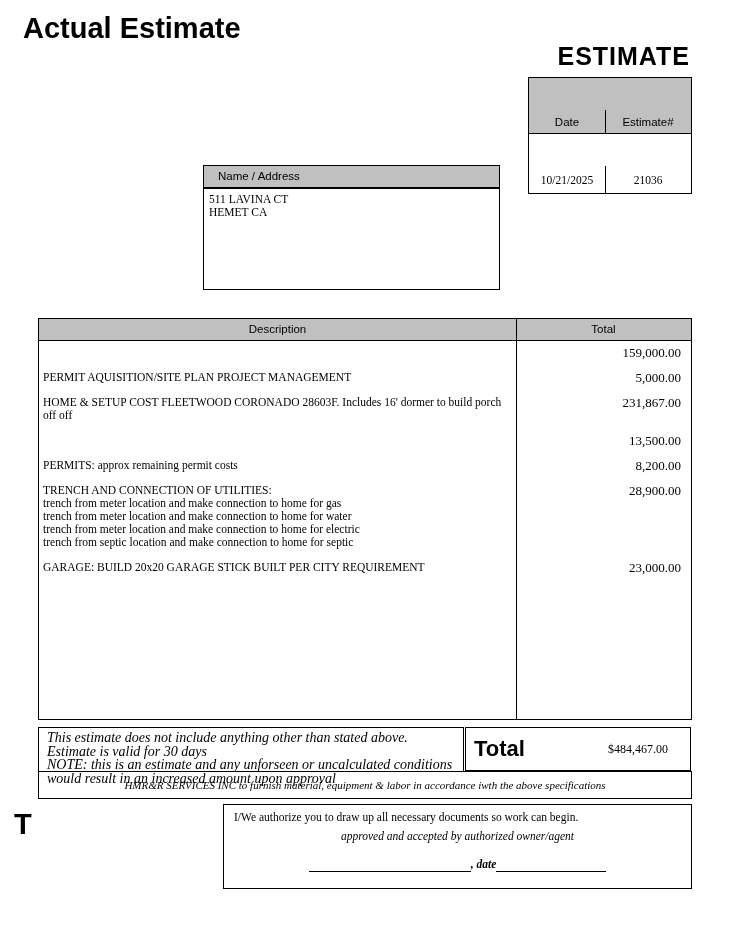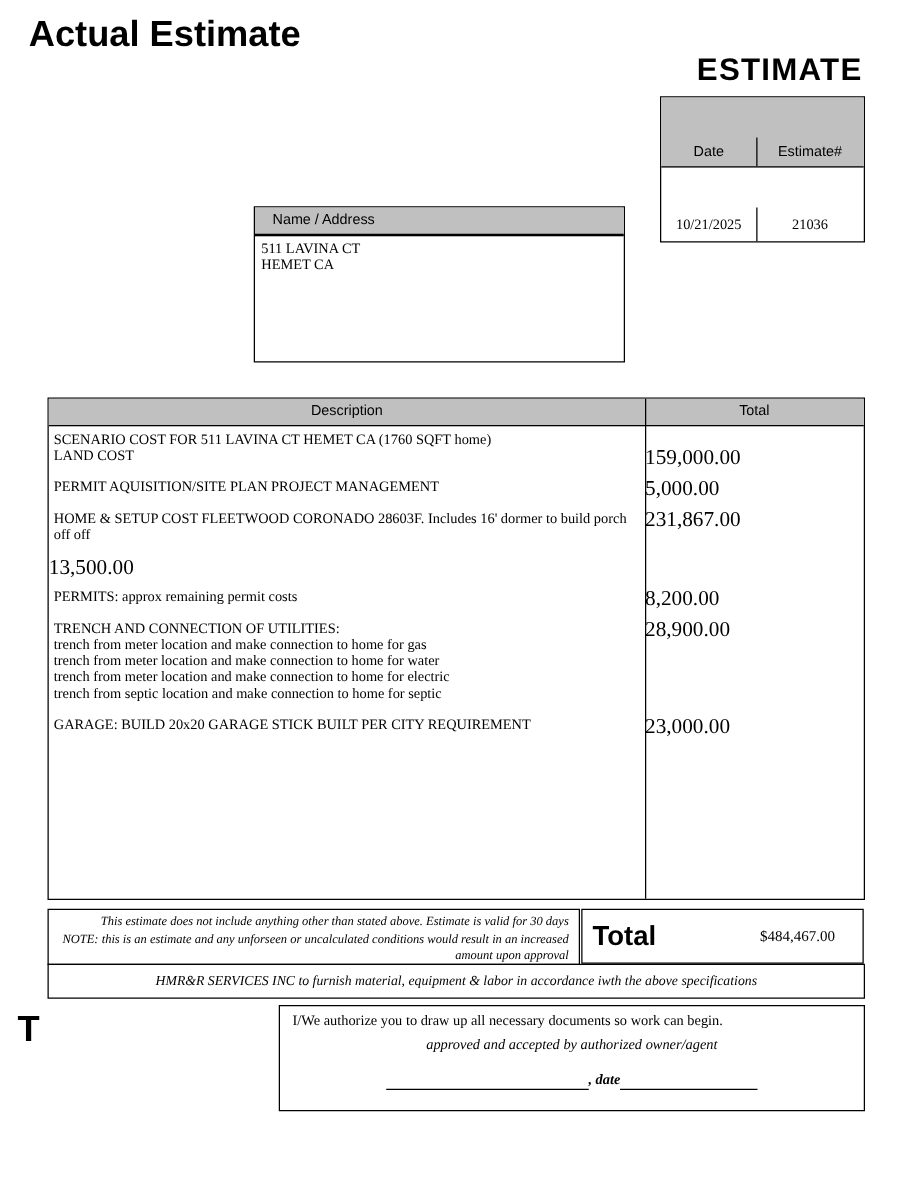--- a/index.html
+++ b/index.html
@@ -75,30 +75,30 @@
     position:absolute; left:477px; top:0; bottom:0; width:1px; background:#000;
   }
   .rows { padding-top:5px; }
   .item-row { display:flex; margin-bottom:12px; align-items:flex-start; }
   .item-row.align-bottom { align-items:flex-end; }
   .item-row .desc {
     width:477px; box-sizing:border-box; padding-left:4px; padding-right:6px;
     font-size:11.5px; line-height:13px;
   }
   .item-row .amount {
-    flex:1; text-align:left; padding-right:10px;
-    font-size:17px; line-height:13px;
+    flex:1; text-align:right; padding-right:10px;
+    font-size:13px; line-height:13px;
   }
 
   
   .note-box {
     position:absolute; left:38px; top:727px; width:426px; height:45px;
     border:1px solid #000; box-sizing:border-box;
-    font-style:italic; font-size:10px; line-height:13.5px;
-    text-align:right; padding:3px 8px 0 8px;
+    font-style:italic; font-size:14px; line-height:13.5px;
+    text-align:left; padding:3px 8px 0 8px;
   }
   
   .total-box {
     position:absolute; left:465px; top:727px; width:226px; height:44px;
     border:1px solid #000; box-sizing:border-box;
     display:flex; align-items:center;
   }
   .total-label {
     font-family:"Liberation Sans", sans-serif; font-weight:bold;
     font-size:22px; padding-left:8px;
@@ -173,24 +173,20 @@
 
   <div class="items-table">
     <div class="col-divider"></div>
     <div class="items-head">
       <div class="h-desc">Description</div>
       <div class="h-total">Total</div>
     </div>
     <div class="rows">
 
       <div class="item-row align-bottom">
-        <div class="desc">
-          <div>SCENARIO COST FOR 511 LAVINA CT HEMET CA (1760 SQFT home)</div>
-          <div>LAND COST</div>
-        </div>
         <div class="amount">159,000.00</div>
       </div>
 
       <div class="item-row">
         <div class="desc">
           <div>PERMIT AQUISITION/SITE PLAN PROJECT MANAGEMENT</div>
         </div>
         <div class="amount">5,000.00</div>
       </div>
 

